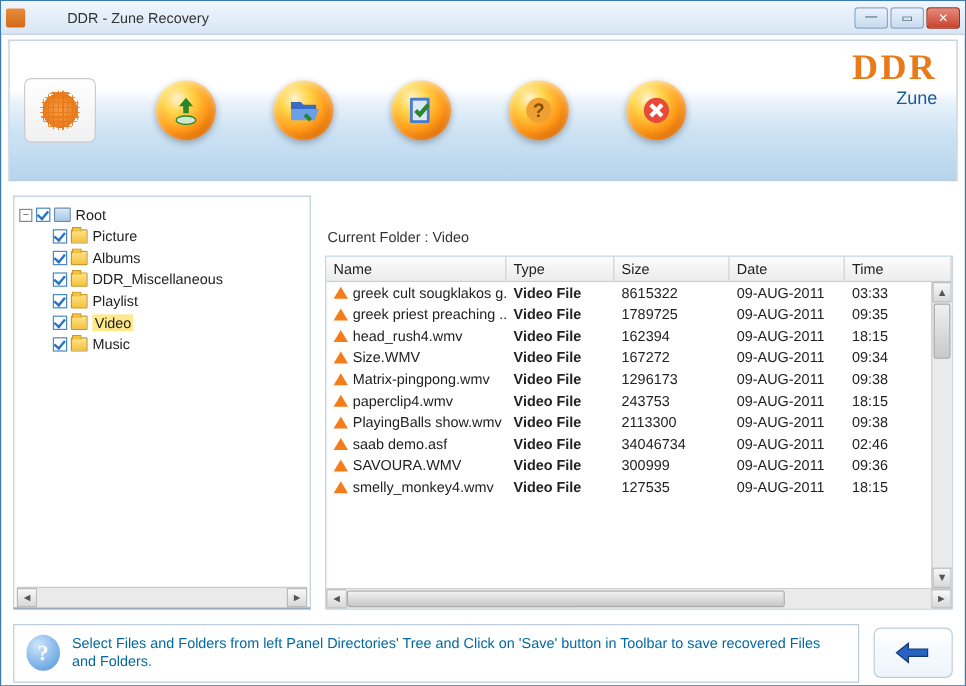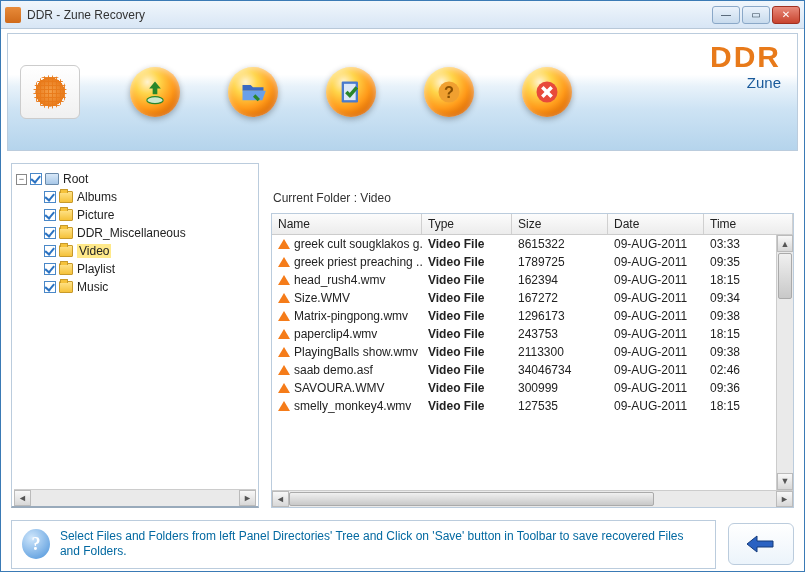--- a/index.html
+++ b/index.html
@@ -1,37 +1,37 @@
 <!DOCTYPE html>
 <html><head>
 <meta charset="utf-8">
 <style>
 * { box-sizing: border-box; margin: 0; padding: 0; }
 body { font-family: "Segoe UI", Tahoma, sans-serif; font-size: 12px; background: #fff; width: 805px; height: 572px; overflow: hidden; }
 
 .window { width: 805px; height: 572px; border: 1px solid #3a7ab5; background: #fff; display: flex; flex-direction: column; }
 
-.titlebar { height: 28px; background: linear-gradient(#f0f6fc, #d8e6f5); border-bottom: 1px solid #b8c8d8; display: flex; align-items: center; padding: 0 4px; }
+.titlebar { height: 28px; background: linear-gradient(#f0f6fc, #d8e6f5); border-bottom: 1px solid #b8c8d8; display: flex; align-items: center; padding: 0 4px; gap: 29px; }
 .title-icon { width: 16px; height: 16px; background: linear-gradient(#e88b3a, #d06a1a); border-radius: 2px; margin-right: 6px; }
 .title-text { flex: 1; color: #333; font-size: 12px; }
 .win-controls { display: flex; gap: 2px; }
 .win-btn { width: 28px; height: 18px; border: 1px solid #8aa8c8; background: linear-gradient(#eaf2fb, #c8dbed); border-radius: 3px; display: flex; align-items: center; justify-content: center; font-size: 10px; color: #345; cursor: default; }
 .win-btn.close { background: linear-gradient(#e88a7a, #c8432e); color: #fff; border-color: #a03020; }
 
 .header-band { height: 118px; background: linear-gradient(#fff 0%, #fff 35%, #e8f2fa 45%, #cde3f4 65%, #b5d4ec 100%); border: 1px solid #bcd; margin: 4px 6px 0 6px; display: flex; align-items: center; padding: 0 12px; position: relative; }
 .logo-btn { width: 60px; height: 54px; border: 1px solid #ccc; border-radius: 6px; background: linear-gradient(#fff,#f0f0f0); display: flex; align-items: center; justify-content: center; margin-right: 50px; }
 .logo-glyph { width: 34px; height: 34px; background: radial-gradient(#f5a04a 0%, #e87a1a 60%, transparent 61%); position: relative; }
 .logo-glyph::before, .logo-glyph::after { content:""; position:absolute; inset:0; background: repeating-linear-gradient(0deg, transparent 0 3px, rgba(232,122,26,.7) 3px 4px), repeating-linear-gradient(90deg, transparent 0 3px, rgba(232,122,26,.7) 3px 4px); mask: radial-gradient(circle, #000 0 16px, transparent 17px); }
 
 .toolbar-icons { display: flex; gap: 48px; }
 .orb { width: 50px; height: 50px; border-radius: 50%; background: radial-gradient(circle at 35% 30%, #fff3d0 0%, #ffd54a 25%, #ff9a1a 55%, #d96500 80%, #8a3e00 100%); box-shadow: 0 2px 6px rgba(0,0,0,.3), inset 0 2px 6px rgba(255,255,255,.6); display: flex; align-items: center; justify-content: center; cursor: pointer; }
 .orb svg { width: 28px; height: 28px; }
 
 .brand { position: absolute; right: 16px; top: 8px; text-align: right; }
-.brand-ddr { font-family: Liberation Sans, sans-serif; font-size: 30px; color: #e87a1a; letter-spacing: 2px; line-height: 1; font-weight: bold; }
+.brand-ddr { font-family: Liberation Serif, serif; font-size: 30px; color: #e87a1a; letter-spacing: 2px; line-height: 1; font-weight: bold; }
 .brand-sub { font-size: 15px; color: #1a5a9a; font-weight: 500; margin-top: 2px; }
 
 .main { flex: 1; display: flex; gap: 12px; padding: 12px 10px 6px 10px; }
 .tree-panel { width: 248px; border: 1px solid #bcd; border-bottom: 2px solid #9ab; background: #fff; padding: 4px 2px 0 2px; display: flex; flex-direction: column; }
 .tree-body { flex: 1; overflow: hidden; padding: 2px; }
 .tree-node { display: flex; align-items: center; height: 18px; white-space: nowrap; font-size: 12px; color: #222; }
 .tree-toggle { width: 11px; height: 11px; border: 1px solid #888; display: inline-flex; align-items: center; justify-content: center; font-size: 9px; line-height: 1; margin-right: 3px; color: #555; background:#fff; }
 .tree-spacer { display: inline-block; width: 14px; }
 .tree-chk { width: 12px; height: 12px; border: 1px solid #4a88c8; background: #fff; display: inline-flex; align-items: center; justify-content: center; margin-right: 3px; }
 .tree-chk::after { content:""; width:7px; height:4px; border-left:2px solid #2a72c2; border-bottom:2px solid #2a72c2; transform: rotate(-50deg) translate(0,-1px); }
@@ -143,49 +143,49 @@
           <span class="tree-chk"></span>
           <span class="drive-ico"></span>
           <span class="tree-label">Root</span>
         </div>
         <div id="tree-items">
             <div class="tree-node">
               <span class="tree-spacer"></span>
               <span class="tree-spacer"></span>
               <span class="tree-chk"></span>
               <span class="folder-ico"></span>
+              <span class="tree-label">Picture</span>
+            </div>
+            <div class="tree-node">
+              <span class="tree-spacer"></span>
+              <span class="tree-spacer"></span>
+              <span class="tree-chk"></span>
+              <span class="folder-ico"></span>
               <span class="tree-label">Albums</span>
             </div>
             <div class="tree-node">
               <span class="tree-spacer"></span>
               <span class="tree-spacer"></span>
               <span class="tree-chk"></span>
               <span class="folder-ico"></span>
-              <span class="tree-label">Picture</span>
-            </div>
-            <div class="tree-node">
-              <span class="tree-spacer"></span>
-              <span class="tree-spacer"></span>
-              <span class="tree-chk"></span>
-              <span class="folder-ico"></span>
               <span class="tree-label">DDR_Miscellaneous</span>
             </div>
             <div class="tree-node">
               <span class="tree-spacer"></span>
               <span class="tree-spacer"></span>
               <span class="tree-chk"></span>
               <span class="folder-ico"></span>
+              <span class="tree-label">Playlist</span>
+            </div>
+            <div class="tree-node">
+              <span class="tree-spacer"></span>
+              <span class="tree-spacer"></span>
+              <span class="tree-chk"></span>
+              <span class="folder-ico"></span>
               <span class="tree-label sel">Video</span>
-            </div>
-            <div class="tree-node">
-              <span class="tree-spacer"></span>
-              <span class="tree-spacer"></span>
-              <span class="tree-chk"></span>
-              <span class="folder-ico"></span>
-              <span class="tree-label">Playlist</span>
             </div>
             <div class="tree-node">
               <span class="tree-spacer"></span>
               <span class="tree-spacer"></span>
               <span class="tree-chk"></span>
               <span class="folder-ico"></span>
               <span class="tree-label">Music</span>
             </div>
           </div>
       </div>

